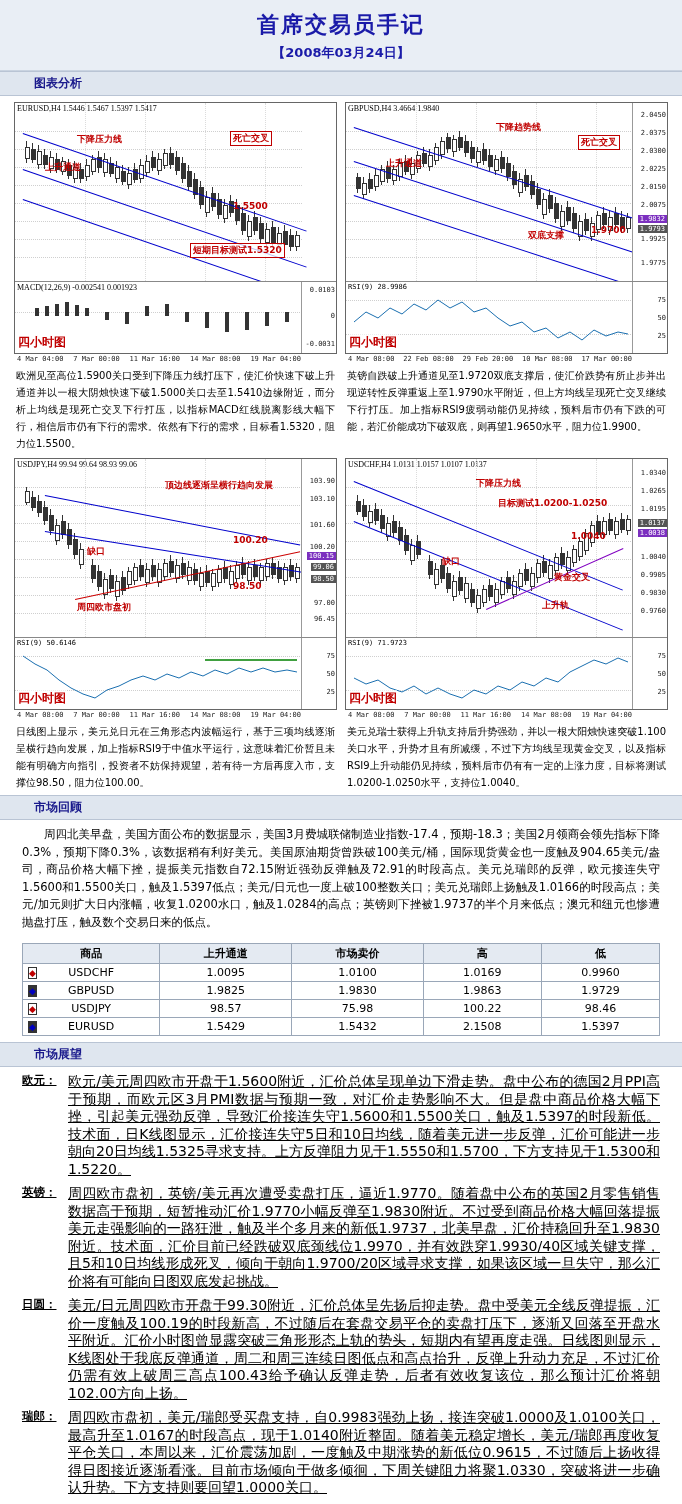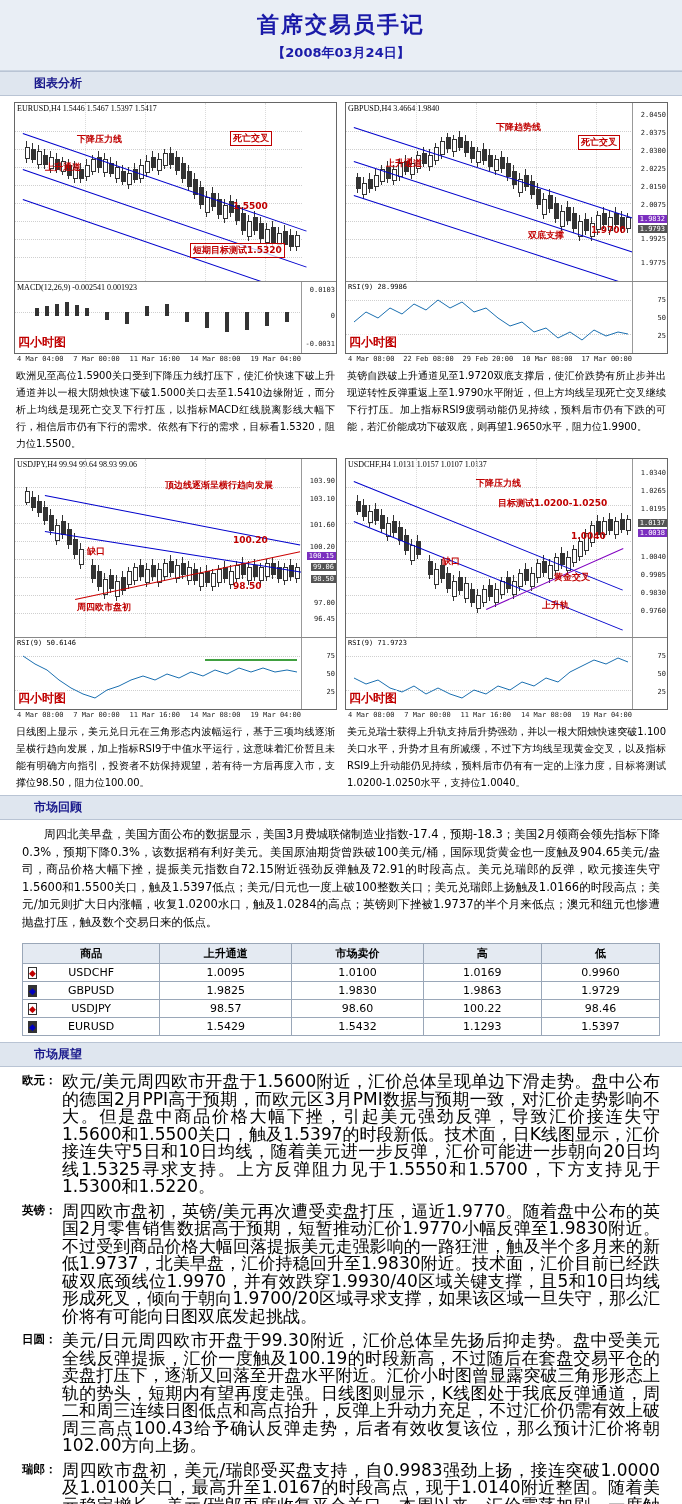--- a/index.html
+++ b/index.html
@@ -169,28 +169,28 @@
     color:#000;
   }
   td.red{color:#c00000;}
   td.blue{color:#0000c0;}
   td.sym{text-align:left;padding-left:16px;position:relative;}
   .arrow{position:absolute;left:5px;top:3px;font-size:9px;}
   .arrow.up{color:#c00000;}
   .arrow.dn{color:#0000c0;}
 
   
-  .ob{display:flex;gap:0;margin-bottom:7px;}
+  .ob{display:flex;gap:6px;margin-bottom:7px;text-decoration:underline;}
   .ob-label{
     flex:0 0 40px;
     font-weight:bold;
     font-size:11.5px;
     white-space:nowrap;
   }
-  .ob-body{flex:1 1 auto;font-size:17px;line-height:17.5px;text-align:justify;}
+  .ob-body{flex:1 1 auto;font-size:14px;line-height:17.5px;text-align:justify;}
   .rsi-lab{
     position:absolute;left:2px;top:1px;font-size:7px;
     font-family:"DejaVu Sans Mono","Liberation Mono",monospace;
   }
   .curve{position:absolute;}
 </style>
 </head>
 <body>
 
 <div class="page">
@@ -1218,29 +1218,29 @@
       <tr>
         <td class="sym"><span class="arrow dn">◆</span><span>GBPUSD</span></td>
         <td class="blue">1.9825</td>
         <td class="blue">1.9830</td>
         <td>1.9863</td>
         <td>1.9729</td>
       </tr>
       <tr>
         <td class="sym"><span class="arrow up">◆</span><span>USDJPY</span></td>
         <td class="red">98.57</td>
-        <td class="red">98.60</td>
+        <td class="red">75.98</td>
         <td>100.22</td>
         <td>98.46</td>
       </tr>
       <tr>
         <td class="sym"><span class="arrow dn">◆</span><span>EURUSD</span></td>
         <td class="blue">1.5429</td>
         <td class="blue">1.5432</td>
-        <td>1.1293</td>
+        <td>2.1508</td>
         <td>1.5397</td>
       </tr>
     </tbody>
   </table>
 
   <div class="sec-head">市场展望</div>
   <div class="body-pad">
     <div class="ob">
       <div class="ob-label">欧元：</div>
       <div class="ob-body">欧元/美元周四欧市开盘于1.5600附近，汇价总体呈现单边下滑走势。盘中公布的德国2月PPI高于预期，而欧元区3月PMI数据与预期一致，对汇价走势影响不大。但是盘中商品价格大幅下挫，引起美元强劲反弹，导致汇价接连失守1.5600和1.5500关口，触及1.5397的时段新低。技术面，日K线图显示，汇价接连失守5日和10日均线，随着美元进一步反弹，汇价可能进一步朝向20日均线1.5325寻求支持。上方反弹阻力见于1.5550和1.5700，下方支持见于1.5300和1.5220。</div>

